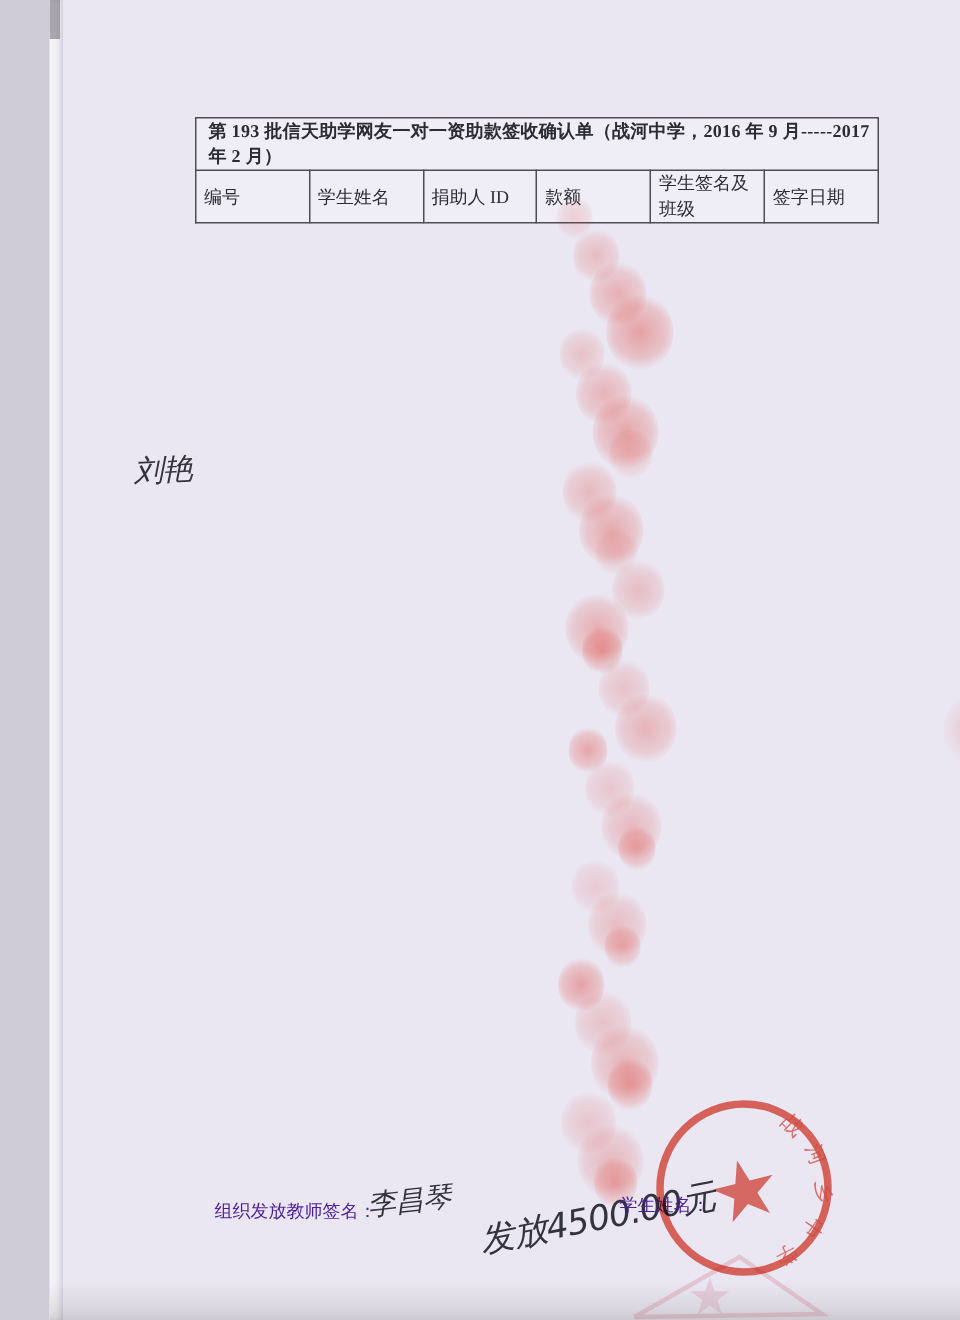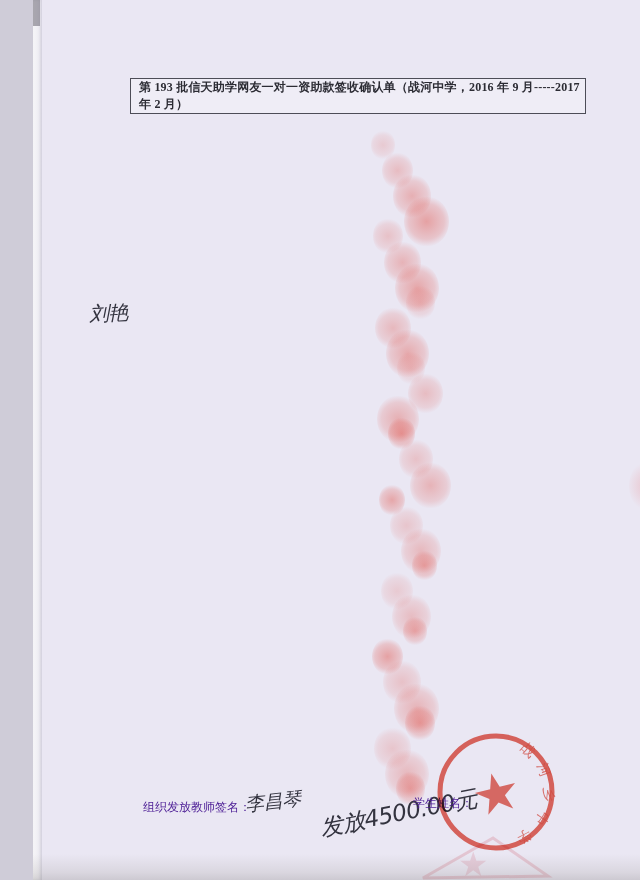--- a/index.html
+++ b/index.html
@@ -42,20 +42,28 @@
 
 <div class="page">
   <div class="edge-left"></div>
   <div class="corner-dark"></div>
 
   <table class="sheet-table">
     <thead>
       <tr class="r-title">
         <td colspan="6">第 193 批信天助学网友一对一资助款签收确认单（战河中学，2016 年 9 月-----2017 年 2 月）</td>
       </tr>
+      <tr class="r-head" id="head-row">
+          <th class="c1">编号</th>
+          <th class="c2">学生姓名</th>
+          <th class="c3">捐助人 ID</th>
+          <th class="c4">款额</th>
+          <th class="c5">学生签名及班级</th>
+          <th class="c6">签字日期</th>
+        </tr>
     </thead>
     <tbody id="table-body"></tbody>
   </table>
 
   <div class="hand margin-note">刘艳</div>
 
   <div id="thumbprints">
       <div class="blob" style="left: 338px; top: 130px; width: 24px; height: 30px; opacity: 0.3;"></div>
       <div class="blob" style="left: 349px; top: 152.1px; width: 31px; height: 37px; opacity: 0.44;"></div>
       <div class="blob" style="left: 360px; top: 174.2px; width: 38px; height: 44px; opacity: 0.57;"></div>

